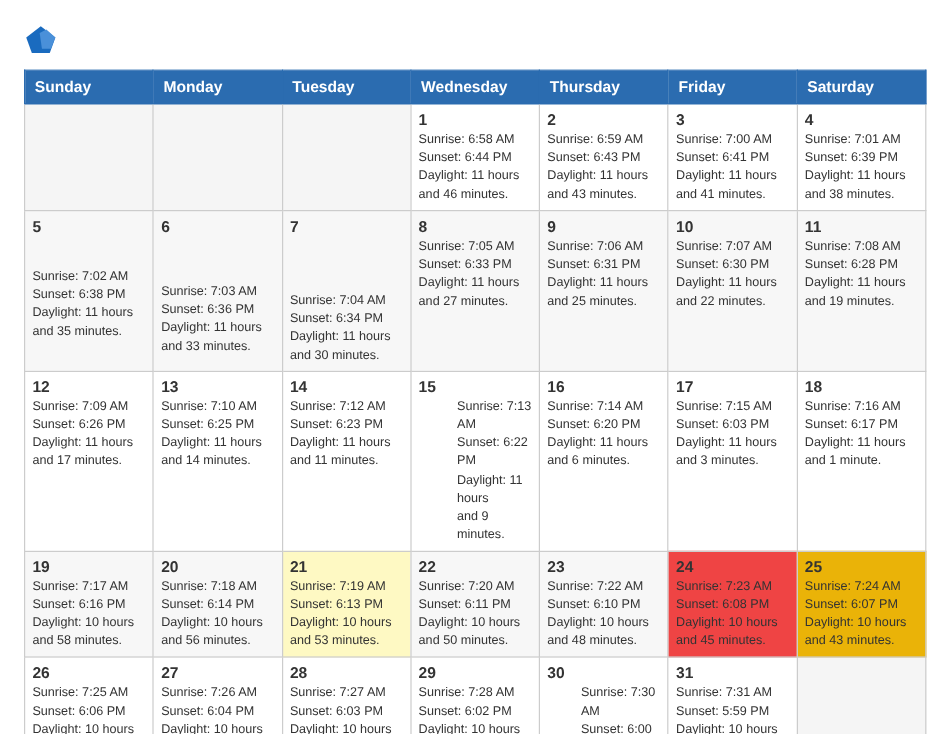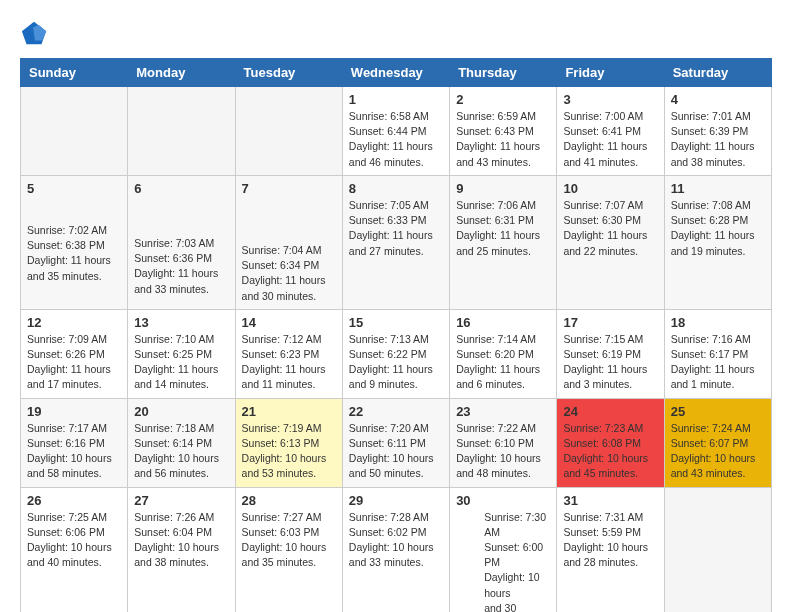--- a/index.html
+++ b/index.html
@@ -225,36 +225,36 @@
         </td>
         <td>
           <span class="day-number">14</span>
           <div class="day-info" style="white-space: pre-line;">Sunrise: 7:12 AM
 Sunset: 6:23 PM
 Daylight: 11 hours
 and 11 minutes.</div>
         </td>
         <td>
           <span class="day-number">15</span>
-          <div class="day-info" style="white-space: pre-line;">Sunrise: 7:13 AM
+          <div class="day-info" style="white-space: pre-line; margin-left: 32px;">Sunrise: 7:13 AM
 Sunset: 6:22 PM
 Daylight: 11 hours
 and 9 minutes.</div>
         </td>
         <td>
           <span class="day-number">16</span>
           <div class="day-info" style="white-space: pre-line;">Sunrise: 7:14 AM
 Sunset: 6:20 PM
 Daylight: 11 hours
 and 6 minutes.</div>
         </td>
         <td>
           <span class="day-number">17</span>
           <div class="day-info" style="white-space: pre-line;">Sunrise: 7:15 AM
-Sunset: 6:19 PM
+Sunset: 6:03 PM
 Daylight: 11 hours
 and 3 minutes.</div>
         </td>
         <td>
           <span class="day-number">18</span>
           <div class="day-info" style="white-space: pre-line;">Sunrise: 7:16 AM
 Sunset: 6:17 PM
 Daylight: 11 hours
 and 1 minute.</div>
         </td>

